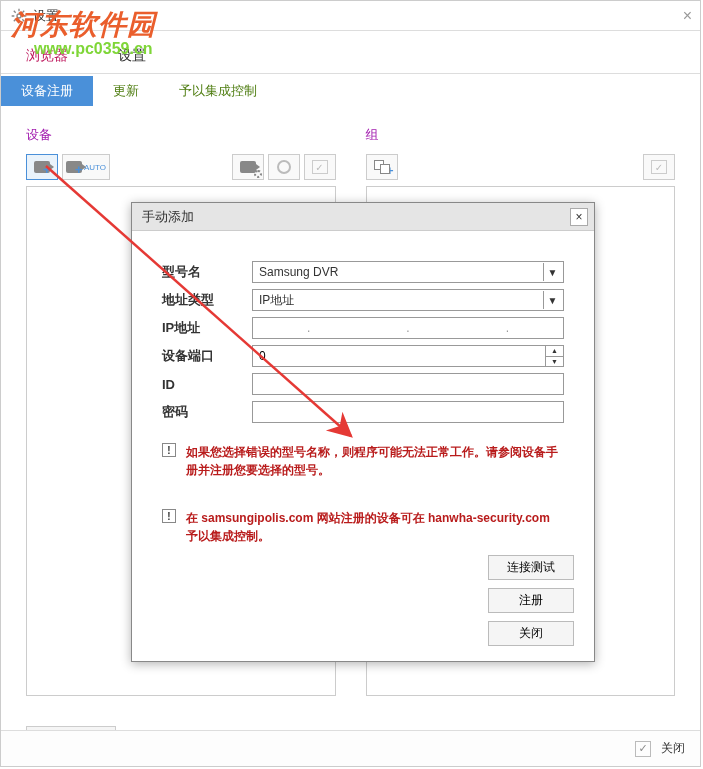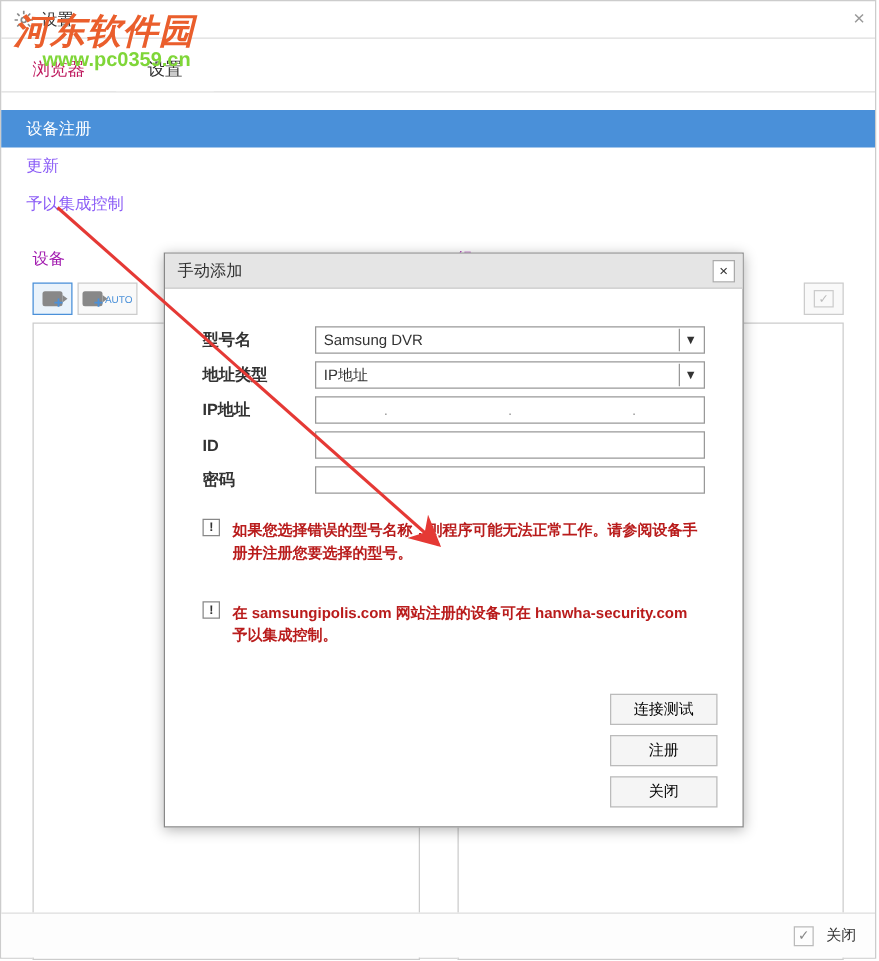--- a/index.html
+++ b/index.html
@@ -12,22 +12,22 @@
     .close-x { position: absolute; right: 8px; top: 6px; font-size: 16px; color: #999; cursor: pointer; }
     
     .watermark { position: absolute; top: 5px; left: 10px; z-index: 50; pointer-events: none; }
     .watermark .wm1 { font-size: 28px; font-weight: bold; font-style: italic; color: #ea5e2c; letter-spacing: 1px; }
     .watermark .wm2 { font-size: 16px; font-weight: bold; color: #7fd638; margin-top: -4px; margin-left: 23px; }
     
     .main-tabs { display: flex; border-bottom: 1px solid #ddd; margin-top: 8px; }
     .main-tab { padding: 8px 25px; font-size: 14px; cursor: pointer; color: #be185d; }
     .main-tab.active { background: #fff; color: #333; }
     
-    .sub-tabs { display: flex; margin-top: 14px; flex-direction: column; }
-    .sub-tab { padding: 6px 20px; font-size: 13px; cursor: pointer; color: #8b5cf6; }
+    .sub-tabs { display: flex; margin-top: 2px; }
+    .sub-tab { padding: 6px 20px; font-size: 13px; cursor: pointer; color: #4d7c0f; }
     .sub-tab.active { background: #4a90d9; color: #fff; }
     
     .content { padding: 20px 25px; }
     .cols { display: flex; gap: 30px; }
     .col { flex: 1; }
     .col-header { font-size: 13px; color: #a21caf; margin-bottom: 10px; }
     .toolbar { display: flex; gap: 4px; margin-bottom: 6px; align-items: center; }
     .tool-btn { width: 32px; height: 26px; border: 1px solid #ccc; background: #f9f9f9; display: flex; align-items: center; justify-content: center; cursor: pointer; position: relative; }
     .tool-btn.selected { border-color: #4a90d9; background: #eaf3fb; }
     .tool-btn.auto { width: 48px; }
@@ -197,20 +197,30 @@
       </div>
       <div class="form-row">
         <div class="form-label">IP地址</div>
         <div class="ip-input">
             <span>.</span>
             <span>.</span>
             <span>.</span>
           </div>
       </div>
       <div class="form-row">
+        <div class="form-label">设备端口</div>
+        <div class="spinner">
+          <input type="text" value="0" style="">
+          <div class="spin-btns">
+              <div>▲</div>
+              <div>▼</div>
+            </div>
+        </div>
+      </div>
+      <div class="form-row">
         <div class="form-label">ID</div>
         <input class="form-input" type="text" style="">
       </div>
       <div class="form-row">
         <div class="form-label">密码</div>
         <input class="form-input" type="password" style="">
       </div>
 
       <div class="info-box">
         <div class="info-icon">!</div>

